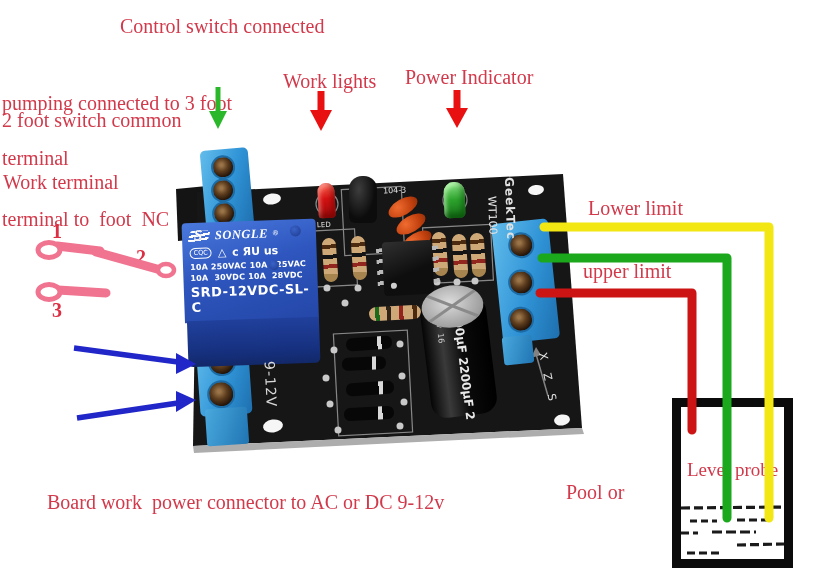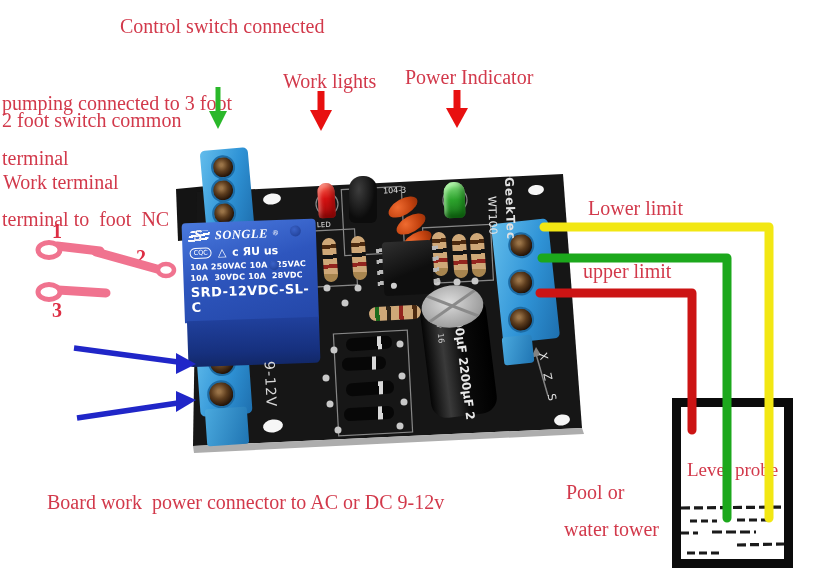--- a/index.html
+++ b/index.html
@@ -236,21 +236,20 @@
   <div class="lbl" style="left:2px;top:110px;">2 foot switch common</div>
   <div class="lbl" style="left:2px;top:148px;">terminal</div>
   <div class="lbl" style="left:3px;top:172px;">Work terminal</div>
   <div class="lbl" style="left:2px;top:209px;">terminal to  foot  NC</div>
   <div class="lbl" style="left:283px;top:71px;">Work lights</div>
   <div class="lbl" style="left:405px;top:67px;font-family:Liberation Serif, serif;">Power Indicator</div>
   <div class="lbl" style="left:588px;top:198px;">Lower limit</div>
   <div class="lbl" style="left:583px;top:261px;">upper limit</div>
   <div class="lbl" style="left:47px;top:456px;margin-top:36px;">Board work  power connector to AC or DC 9-12v</div>
   <div class="lbl" style="left:566px;top:482px;">Pool or</div>
-  <div class="lbl" style="left:564px;top:519px;">water tower</div>
   <div class="lbl" style="left:687px;top:460px;font-size:19px;">Level probe</div>
   <div class="lbl num" style="left:52px;top:221px;">1</div>
   <div class="lbl num" style="left:136px;top:247px;">2</div>
   <div class="lbl num" style="left:52px;top:300px;">3</div>
 
   <svg class="over" width="823" height="578" viewBox="0 0 823 578">
     <g>
       <polyline points="544,227 769,227 769,518" fill="none" stroke="#f2e713" stroke-width="9" stroke-linecap="round" stroke-linejoin="round"></polyline>
     </g>
     <g>

